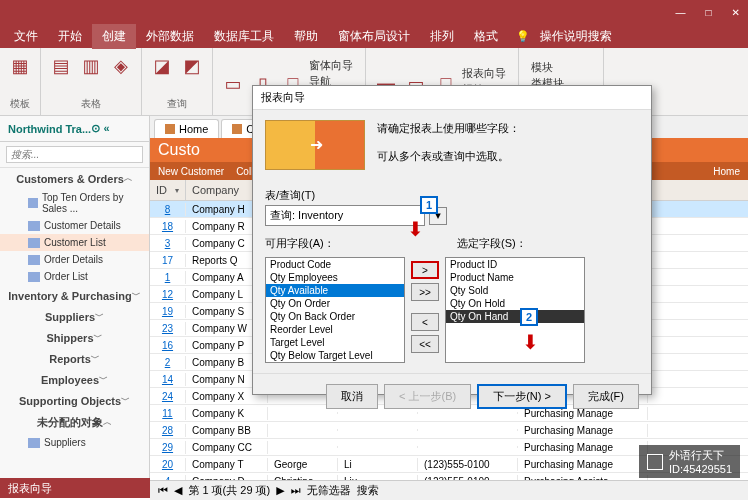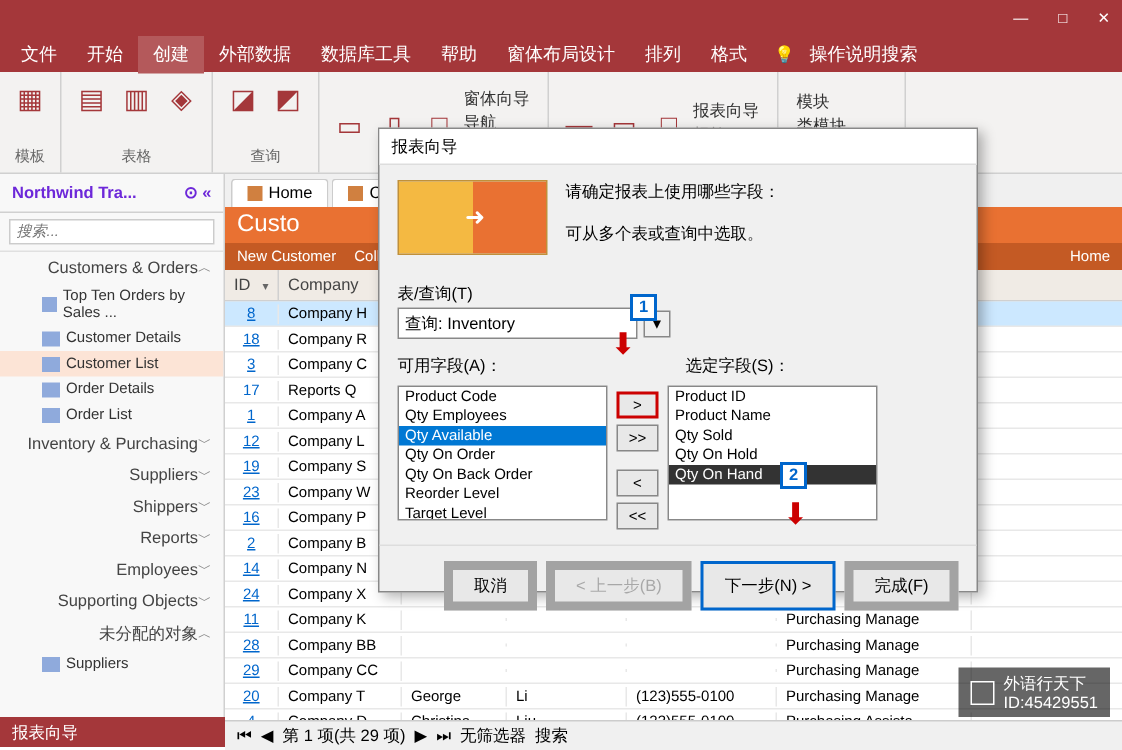--- a/index.html
+++ b/index.html
@@ -11,24 +11,24 @@
 .menubar .mi.active{background:#b4595b}
 .menubar .bulb{color:#fff;margin-left:8px}
 .ribbon{height:68px;background:#f3f2f1;border-bottom:1px solid #d0d0d0;display:flex}
 .rgroup{border-right:1px solid #d0d0d0;padding:2px 8px;display:flex;flex-direction:column;align-items:center;justify-content:space-between}
 .rgroup .icons{display:flex;gap:6px;padding-top:4px}
 .rgroup .ic{width:24px;height:24px;display:flex;align-items:center;justify-content:center;font-size:18px;color:#a4373a}
 .rgroup .lbl{font-size:10px;color:#666;padding-bottom:2px}
 .rsub{display:flex;flex-direction:column;gap:1px;font-size:10px;color:#333;padding:4px}
 .main{display:flex;height:362px}
 .navpane{width:150px;background:#f8f8f8;border-right:1px solid #d0d0d0;overflow:hidden}
-.navhead{padding:6px 8px;color:#6d28d9;font-weight:bold;font-size:13px;display:flex;align-items:center;justify-content:space-between;border-bottom:1px solid #d0d0d0}
+.navhead{padding:6px 8px;color:#0f766e;font-weight:bold;font-size:13px;display:flex;align-items:center;border-bottom:1px solid #d0d0d0}
 .navsearch{padding:4px 6px;border-bottom:1px solid #e0e0e0}
 .navsearch input{width:100%;border:1px solid #ccc;padding:2px 4px;font-size:10px;font-style:italic}
-.navsect{padding:4px 8px;font-weight:normal;color:#444;display:flex;justify-content:flex-end;align-items:center;cursor:pointer}
+.navsect{padding:4px 8px;font-weight:bold;color:#444;display:flex;justify-content:center;align-items:center;cursor:pointer}
 .navsect .chev{font-size:9px;color:#888}
 .navitem{padding:3px 8px 3px 28px;font-size:10px;color:#333;cursor:pointer;display:flex;align-items:center;gap:4px}
 .navitem.sel{background:#fce4d6}
 .navitem .fi{width:12px;height:10px;background:#8faadc;display:inline-block}
 .content{flex:1;position:relative;background:#e8e8e8}
 .tabs{height:22px;background:#f0f0f0;display:flex;align-items:flex-end;padding-left:4px;gap:2px}
 .tab{background:#fff;border:1px solid #ccc;border-bottom:none;padding:3px 10px;font-size:10px;border-radius:3px 3px 0 0;display:flex;align-items:center;gap:4px}
 .tab .ti{width:10px;height:10px;background:#d08040}
 .orangebar{height:24px;background:#e97132;display:flex;align-items:center;padding:0 8px;gap:12px}
 .orangebar .ob{color:#fff;font-size:10px}
@@ -49,32 +49,32 @@
 .wizard{position:absolute;top:85px;left:252px;width:400px;height:310px;background:#f0f0f0;border:1px solid #888;box-shadow:3px 3px 8px rgba(0,0,0,.3);z-index:100}
 .wizhead{background:#fff;padding:4px 8px;font-size:11px;border-bottom:1px solid #ddd}
 .wiztop{display:flex;padding:10px 12px;gap:12px;align-items:flex-start}
 .wizimg{width:100px;height:50px;background:linear-gradient(90deg,#f4b942 50%,#e97132 50%);border:1px solid #c0903a;position:relative}
 .wizimg::after{content:"➜";position:absolute;left:44px;top:14px;color:#fff;font-size:16px}
 .wiztxt{flex:1;font-size:11px;line-height:1.6}
 .wizbody{padding:4px 12px}
 .wizlbl{font-size:11px;margin:4px 0 2px}
 .wizsel{width:160px;border:1px solid #888;padding:2px 4px;background:#fff;font-size:11px}
 .fieldarea{display:flex;gap:6px;margin-top:4px;align-items:flex-start}
-.fieldlist{width:140px;height:90px;border:1px solid #888;background:#fff;overflow:hidden}
+.fieldlist{width:140px;height:106px;border:1px solid #888;background:#fff;overflow:hidden}
 .fieldlist .fl{padding:1px 4px;font-size:10px;cursor:pointer}
 .fieldlist .fl.sel{background:#0078d4;color:#fff}
 .fieldlist .fl.hi{background:#333;color:#fff}
 .movebtns{display:flex;flex-direction:column;gap:4px;padding-top:4px}
 .movebtns button{width:28px;height:18px;border:1px solid #888;background:#e8e8e8;font-size:10px;cursor:pointer}
 .movebtns button.hot{border:2px solid #c00}
 .marker{position:absolute;width:18px;height:18px;border:2px solid #0066cc;background:#fff;color:#0066cc;font-weight:bold;display:flex;align-items:center;justify-content:center;font-size:11px;z-index:200}
 .arrow{position:absolute;z-index:199}
 .arrow.red{color:#c00;font-size:20px}
 .wizbtns{display:flex;justify-content:flex-end;gap:6px;padding:10px 12px;border-top:1px solid #ddd;margin-top:6px}
-.wizbtns button{padding:3px 14px;border:6px solid #a3a3a3;background:#e8e8e8;font-size:11px;cursor:pointer}
+.wizbtns button{padding:3px 14px;border:1px solid #a3a3a3;background:#e8e8e8;font-size:11px;cursor:pointer}
 .wizbtns button.primary{border:2px solid #0066cc}
 .watermark{position:absolute;bottom:22px;right:8px;background:rgba(0,0,0,.6);color:#fff;padding:3px 8px;font-size:11px;z-index:300;display:flex;align-items:center;gap:6px}
 .watermark .wmico{width:16px;height:16px;border:1px solid #fff}
 .dropdown-arrow{font-size:8px;color:#666}
 </style>
 </head>
 <body>
 
 <div class="titlebar">
   <span class="win-btn">—</span>

